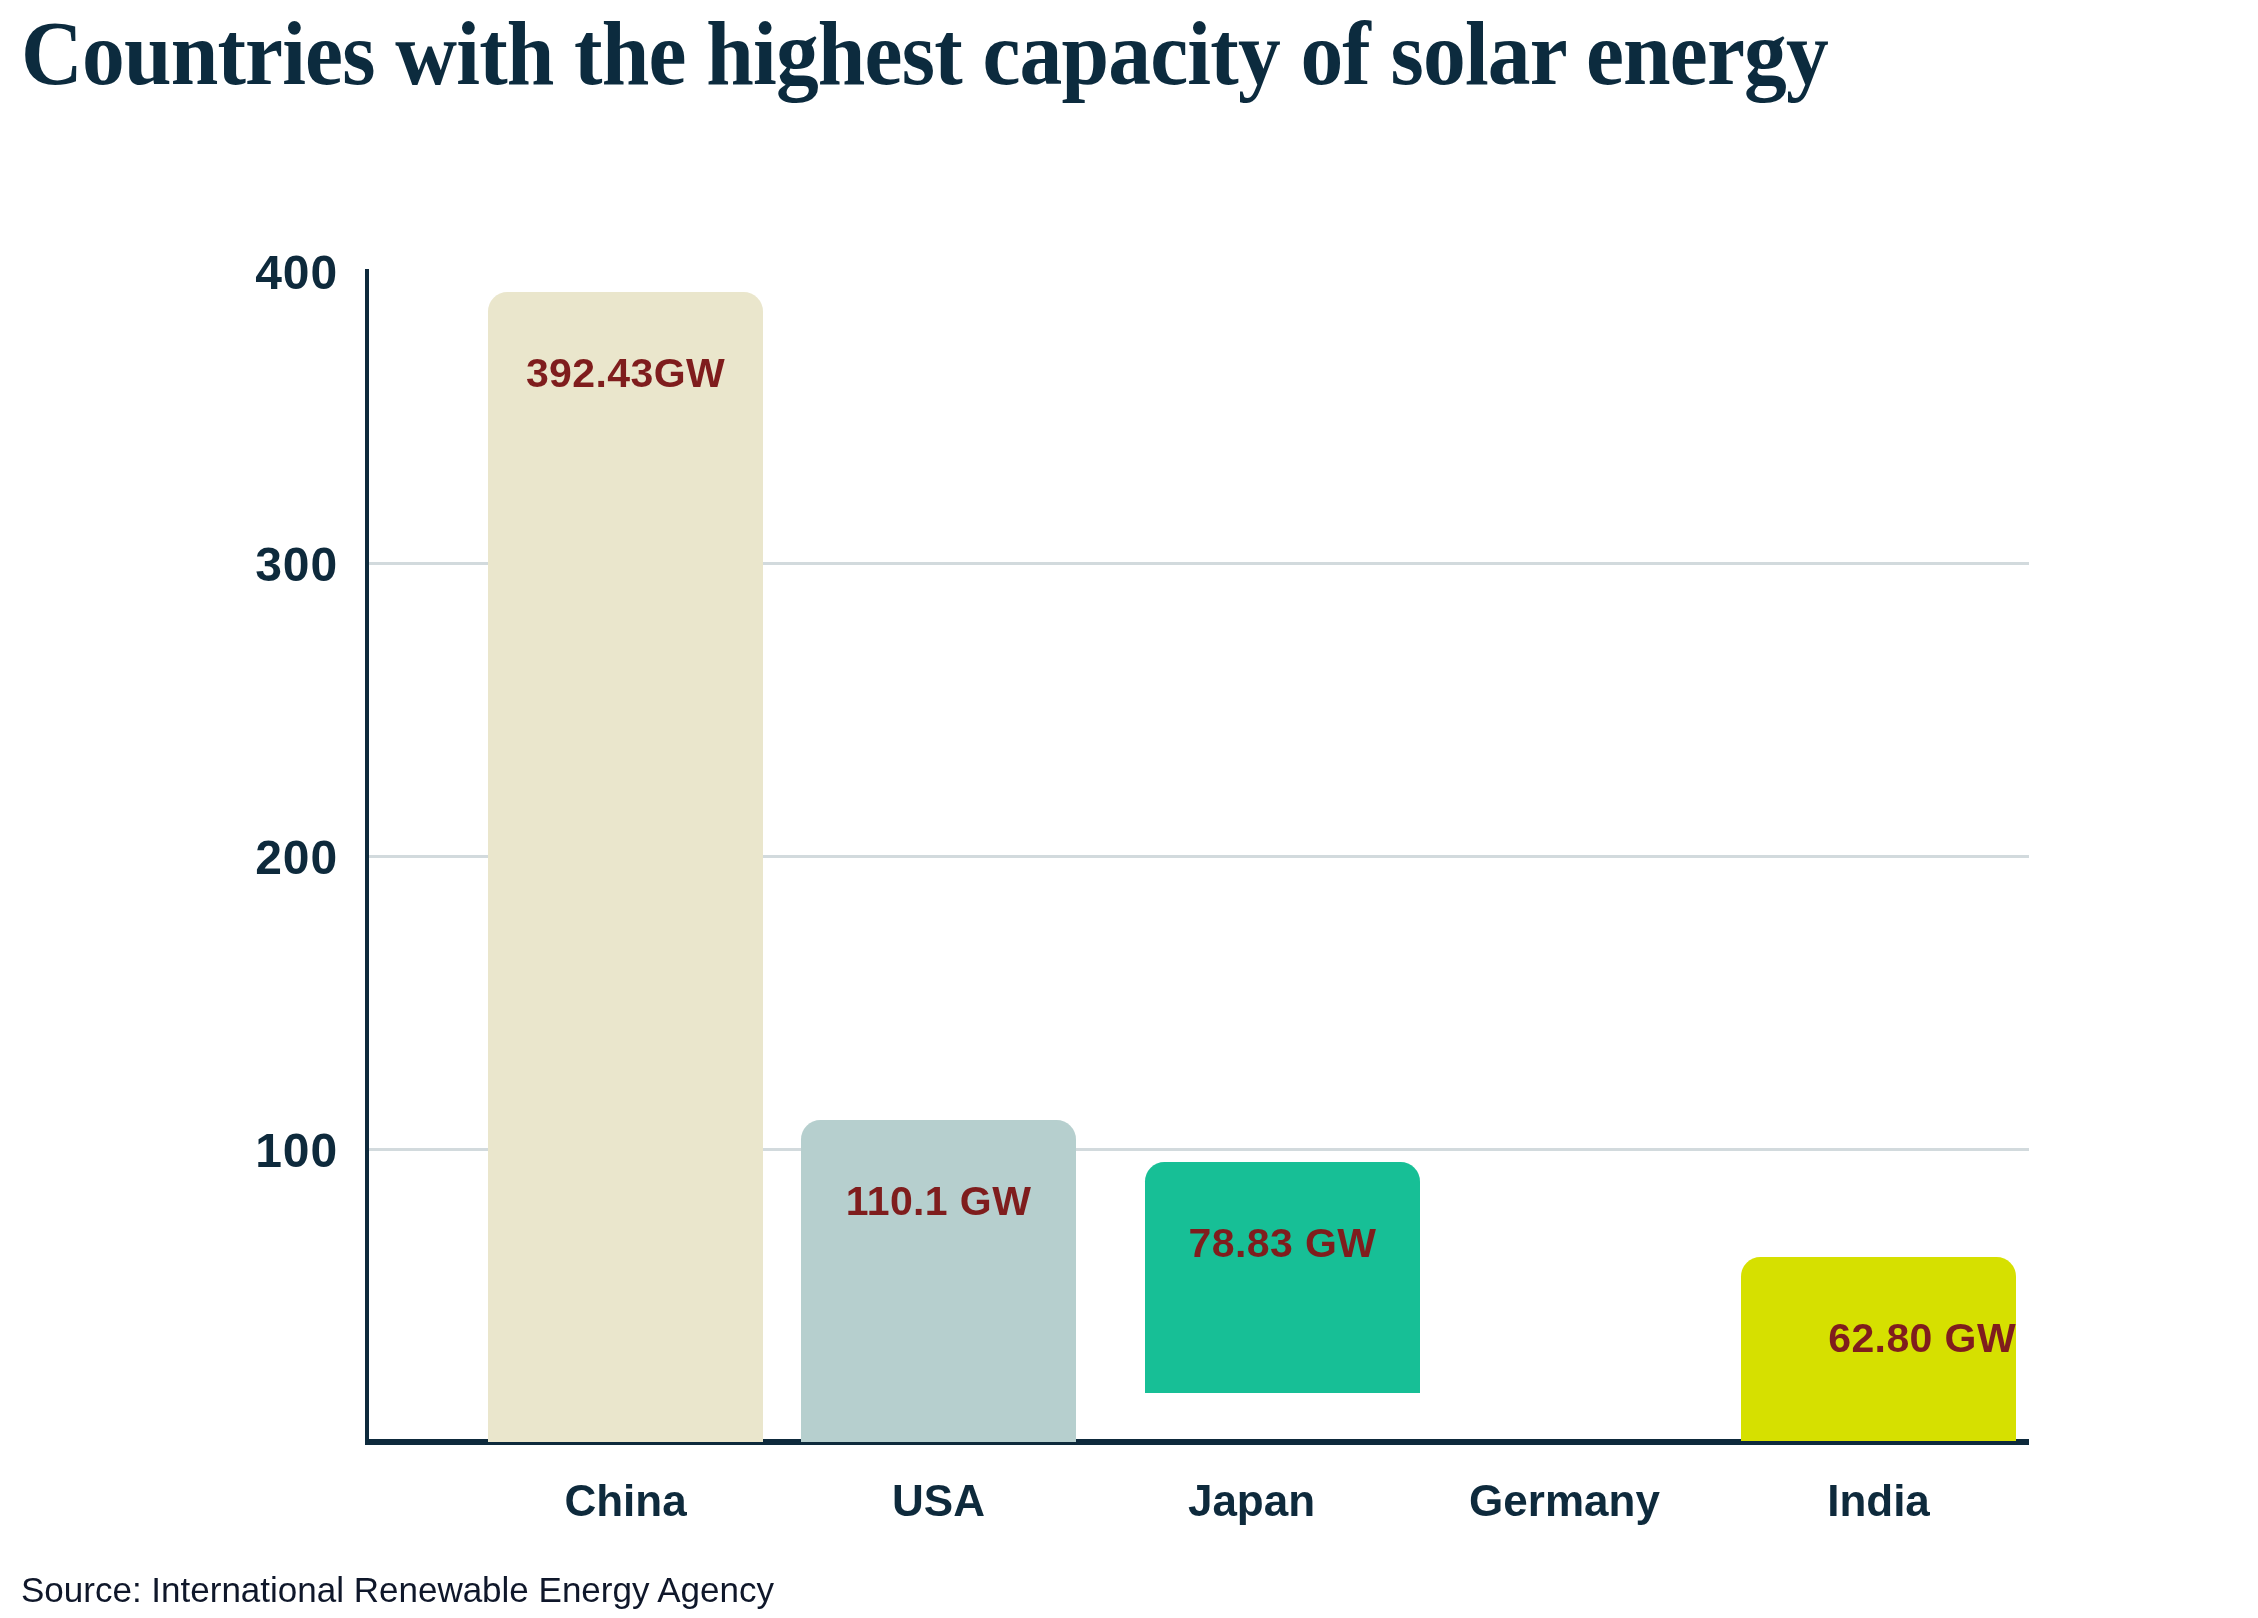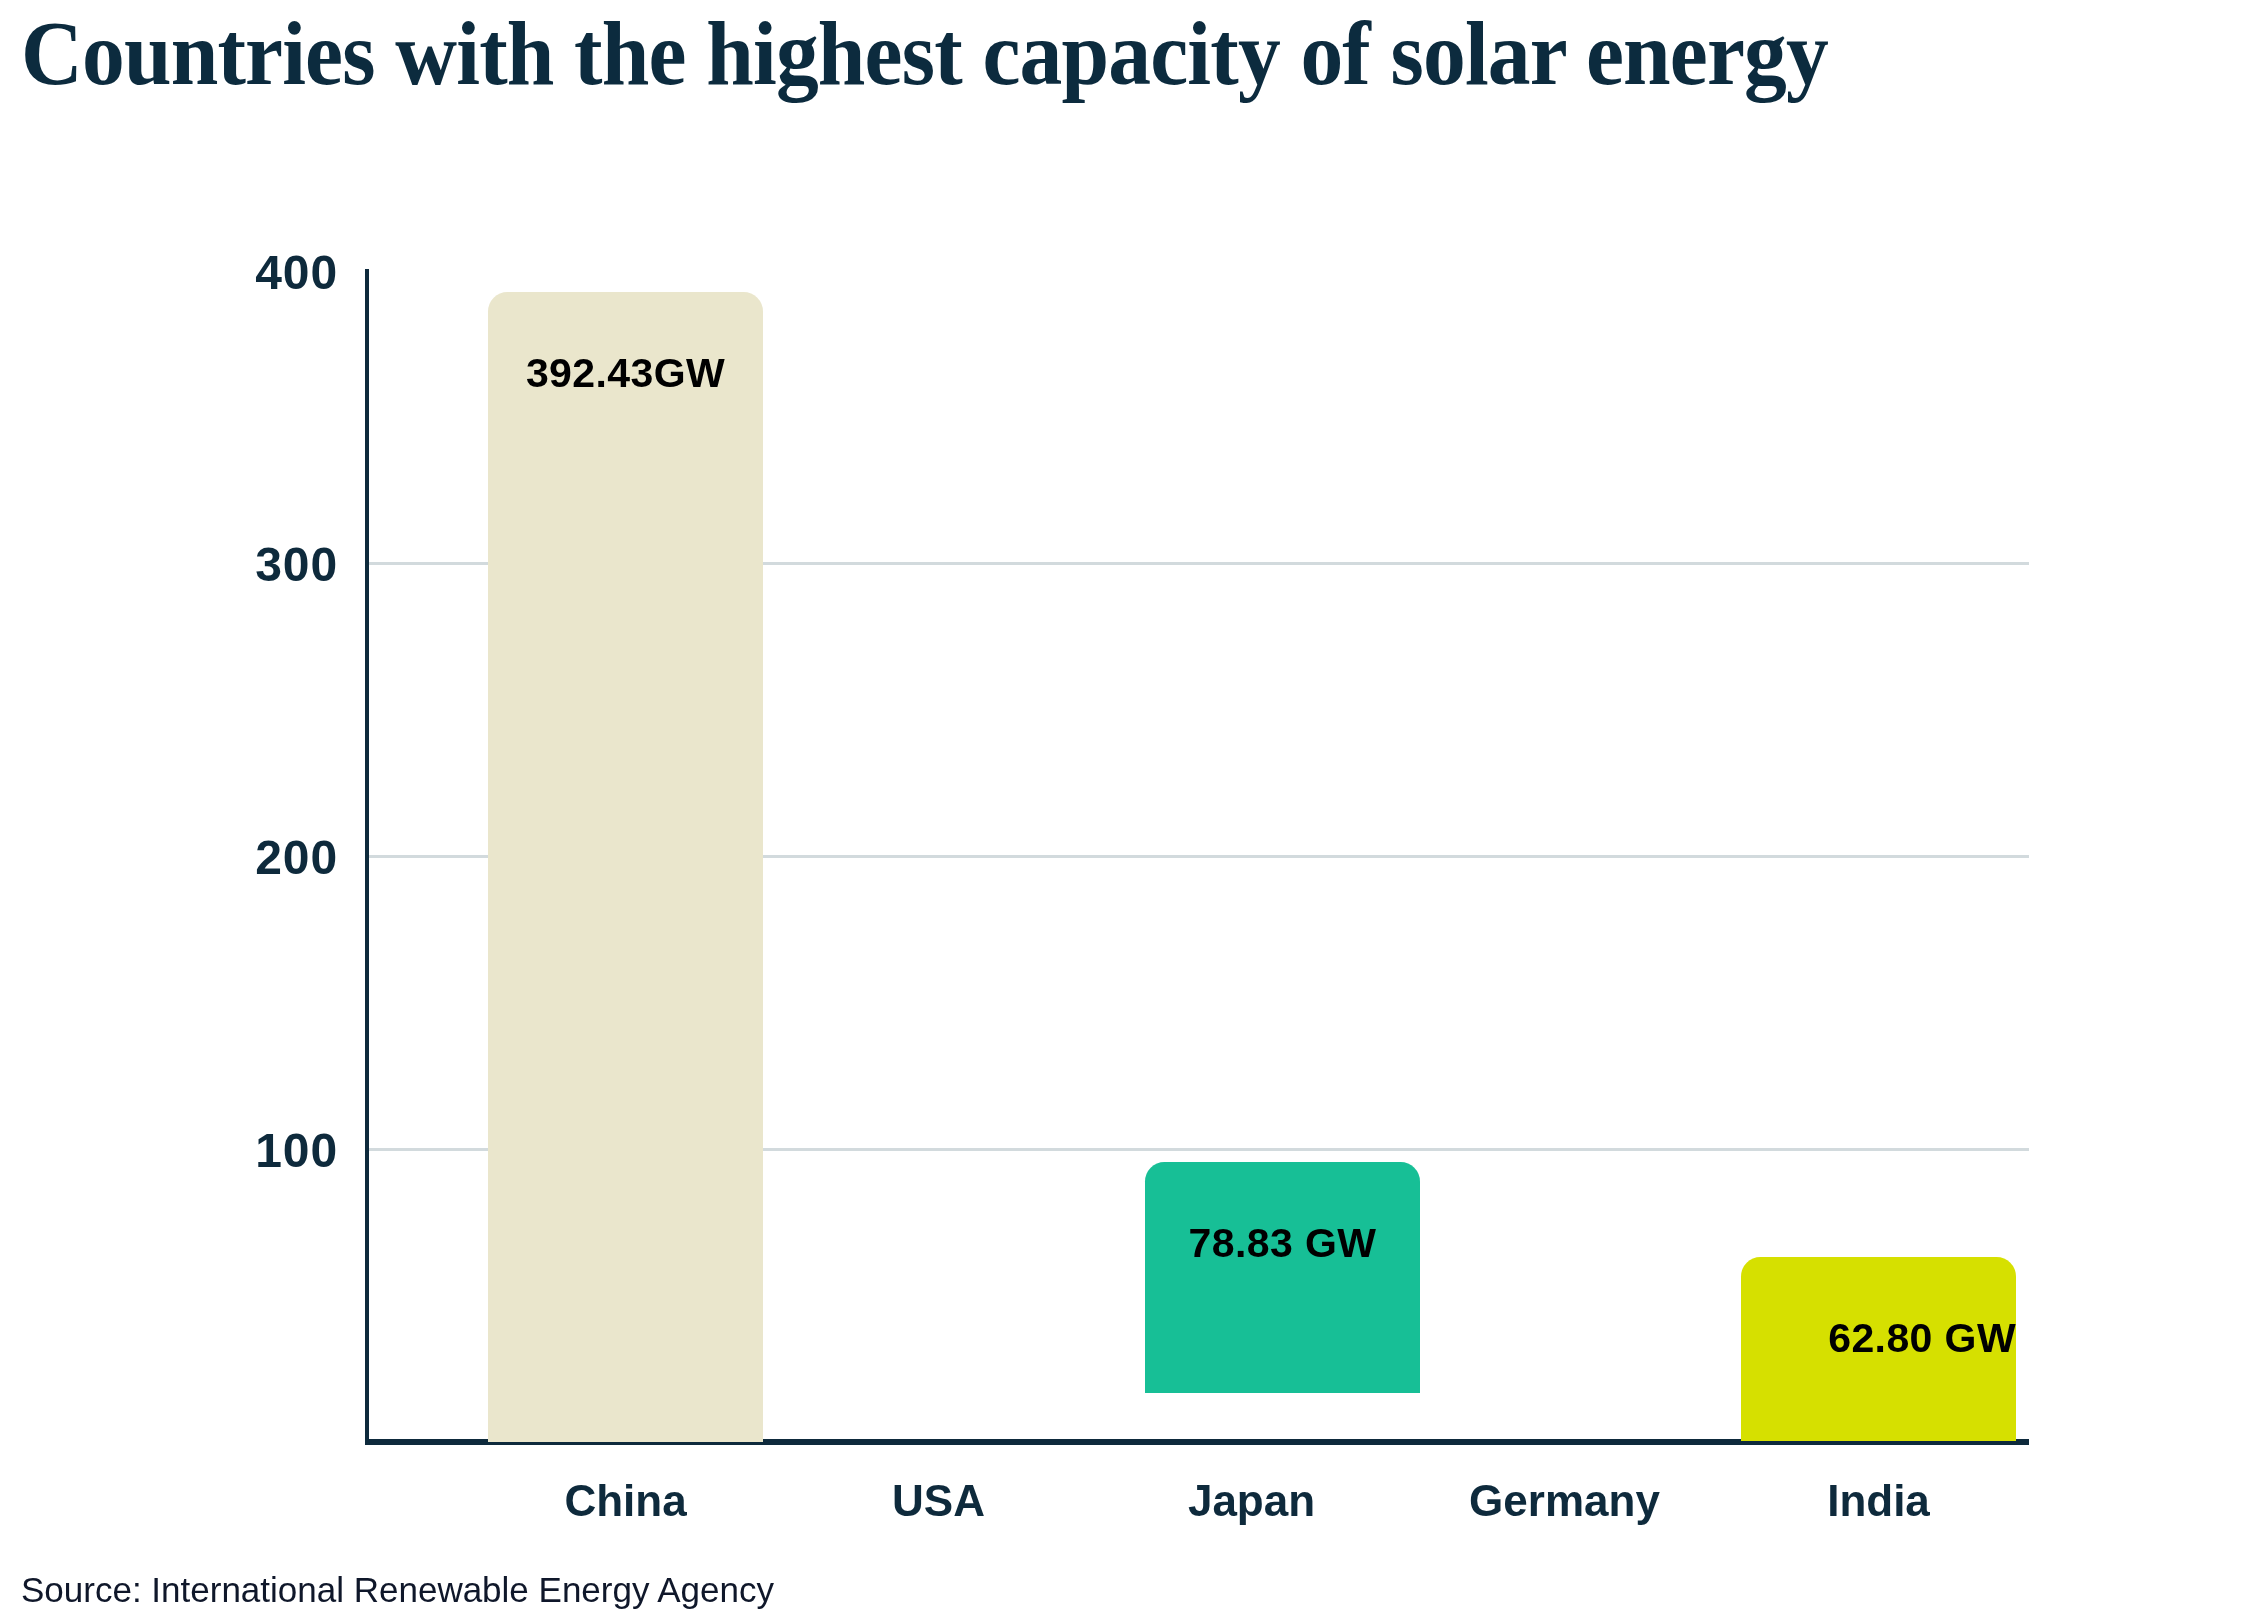--- a/index.html
+++ b/index.html
@@ -91,21 +91,21 @@
     box-sizing: border-box;
   }
   .bar-value {
     position: absolute;
     left: 0;
     width: 100%;
     text-align: center;
     font-size: 41px;
     font-weight: 700;
     letter-spacing: 0.4px;
-    color: #000000;
+    color: #7f1d1d;
     white-space: nowrap;
   }
 
   
   .x-cat-label {
     position: absolute;
     top: 1476px;
     text-align: center;
     font-size: 44px;
     font-weight: 700;
@@ -141,20 +141,23 @@
 
   <div class="y-tick-label" style="top:272px;">400</div>
   <div class="y-tick-label" style="top:564px;text-align:right;">300</div>
   <div class="y-tick-label" style="top:857px;">200</div>
   <div class="y-tick-label" style="top:1150px;">100</div>
 
   <div class="bar" style="left:488px; width:275px; top:292px; height:1150px; background:#EAE6CC;">
     <div class="bar-value" style="top:58px;">392.43GW</div>
   </div>
 
+  <div class="bar" style="left:801px; width:275px; top:1120px; height:322px; background:#B6CFCE;">
+    <div class="bar-value" style="top:58px;">110.1 GW</div>
+  </div>
 
   <div class="bar" style="left:1114px; width:275px; top:1162px; height:231px; background:#17BF96;margin-left:31px;">
     <div class="bar-value" style="top:58px;">78.83 GW</div>
   </div>
 
 
   <div class="bar" style="left:1741px; width:275px; top:1257px; height:184px; background:#D6E000;">
     <div class="bar-value" style="top:58px;text-align:right;">62.80 GW</div>
   </div>
 

